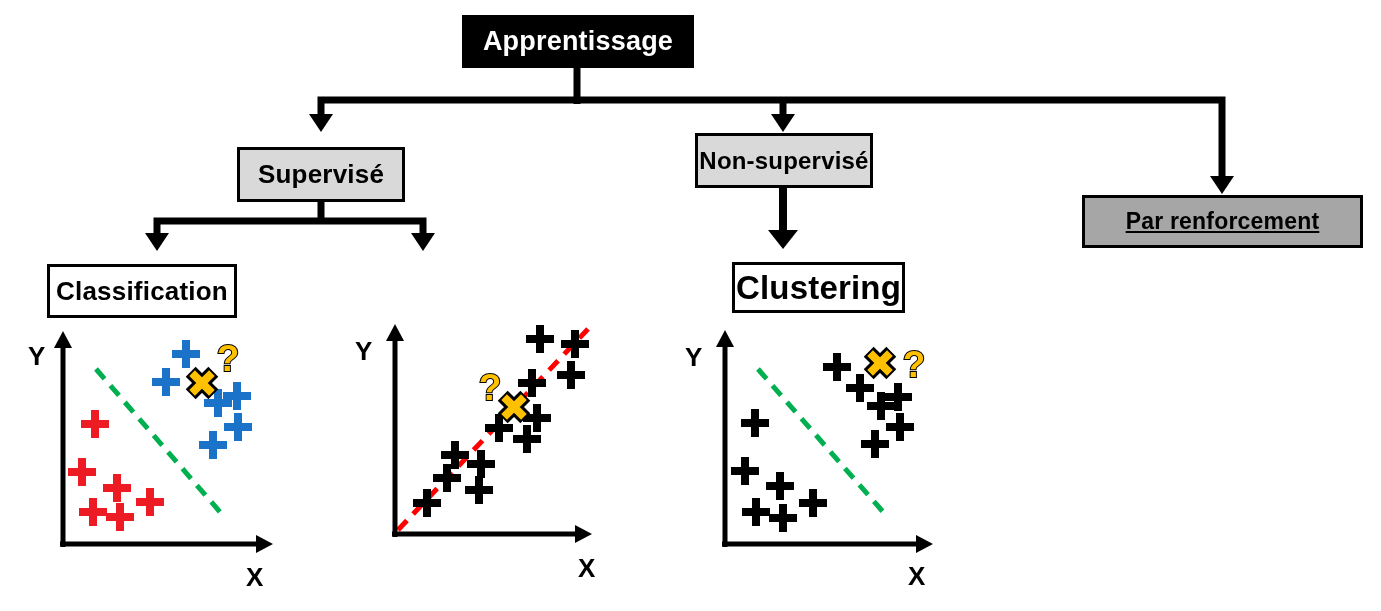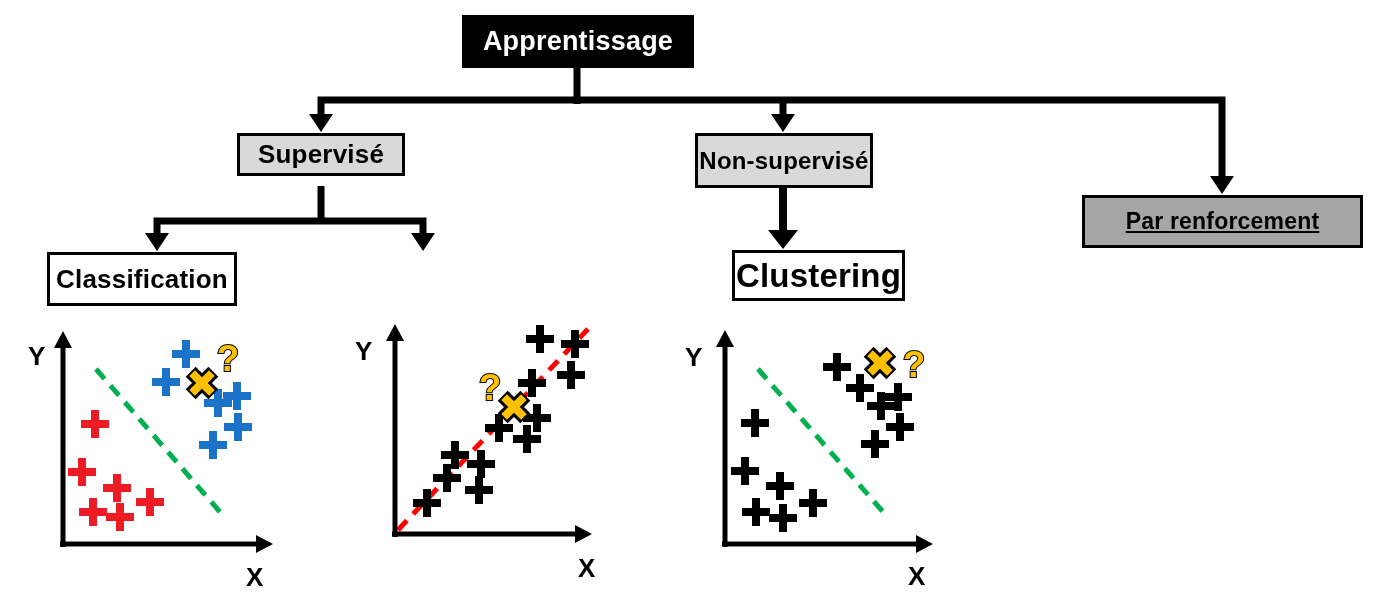--- a/index.html
+++ b/index.html
@@ -9,21 +9,21 @@
   }
   .layer{position:absolute;left:0;top:0;}
   .node{
     position:absolute;display:flex;align-items:center;justify-content:center;
     font-weight:700;color:#000;box-sizing:border-box;white-space:nowrap;
     letter-spacing:.2px;
   }
   .node-root{background:#000;color:#fff;font-size:27px;}
   .node-light{background:#d9d9d9;border:3px solid #000;font-size:26px;}
   .node-dark{background:#a6a6a6;border:3px solid #000;font-size:23px;text-decoration:underline;}
-  .node-leaf{background:#fff;border:3px solid #000;font-size:26px;}
+  .node-leaf{background:#fff;border:3px solid #000;font-size:26px;margin-top:12px;}
   .miniplot{position:absolute;}
   .axis{stroke:#000;stroke-width:5;fill:none;}
   .axis-arrow{fill:#000;stroke:none;}
   .axis-label{font-family:"Liberation Sans",sans-serif;font-weight:700;font-size:26px;fill:#000;}
 </style>
 </head>
 <body>
 
 <div id="canvas">
 
@@ -40,21 +40,21 @@
     <path d="M 157,236 L 157,221 L 423,221 L 423,236" stroke="#000" stroke-width="7" fill="none" stroke-linejoin="miter"></path>
     <polygon points="145,233 169,233 157,251" fill="#000"></polygon>
     <polygon points="411,233 435,233 423,251" fill="#000"></polygon>
 
     <path d="M 783,186 L 783,232" stroke="#000" stroke-width="8" fill="none"></path>
     <polygon points="768,230 798,230 783,249" fill="#000"></polygon>
   </svg>
 
   <div class="node node-root" style="left:462px;top:15px;width:232px;height:53px;">Apprentissage</div>
 
-  <div class="node node-light" style="left:237px;top:133px;width:168px;height:43px;text-align:right;">Supervisé</div>
+  <div class="node node-light" style="left:237px;top:147px;width:168px;height:55px;text-align:right;">Supervisé</div>
 
   <div class="node node-light" style="left:695px;top:133px;width:178px;height:55px;font-size:24px;">Non-supervisé</div>
 
   <div class="node node-dark" style="left:1082px;top:195px;width:281px;height:53px;">Par renforcement</div>
 
   <div class="node node-leaf" style="left:47px;top:252px;width:190px;height:54px;">Classification</div>
 
 
   <div class="node node-leaf" style="left:732px;top:250px;width:173px;height:51px;font-size:33px;">Clustering</div>
 

